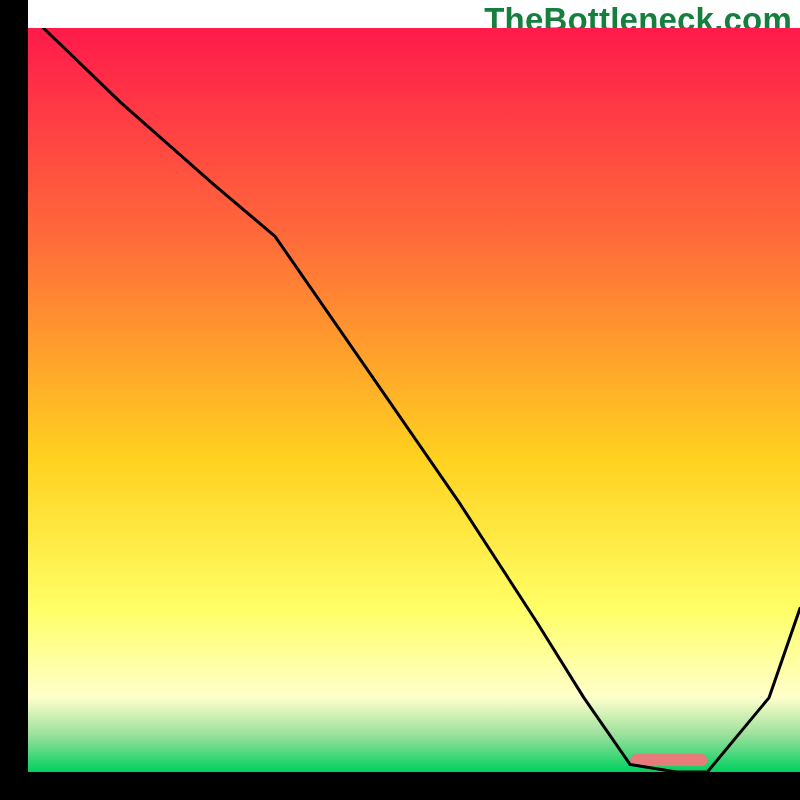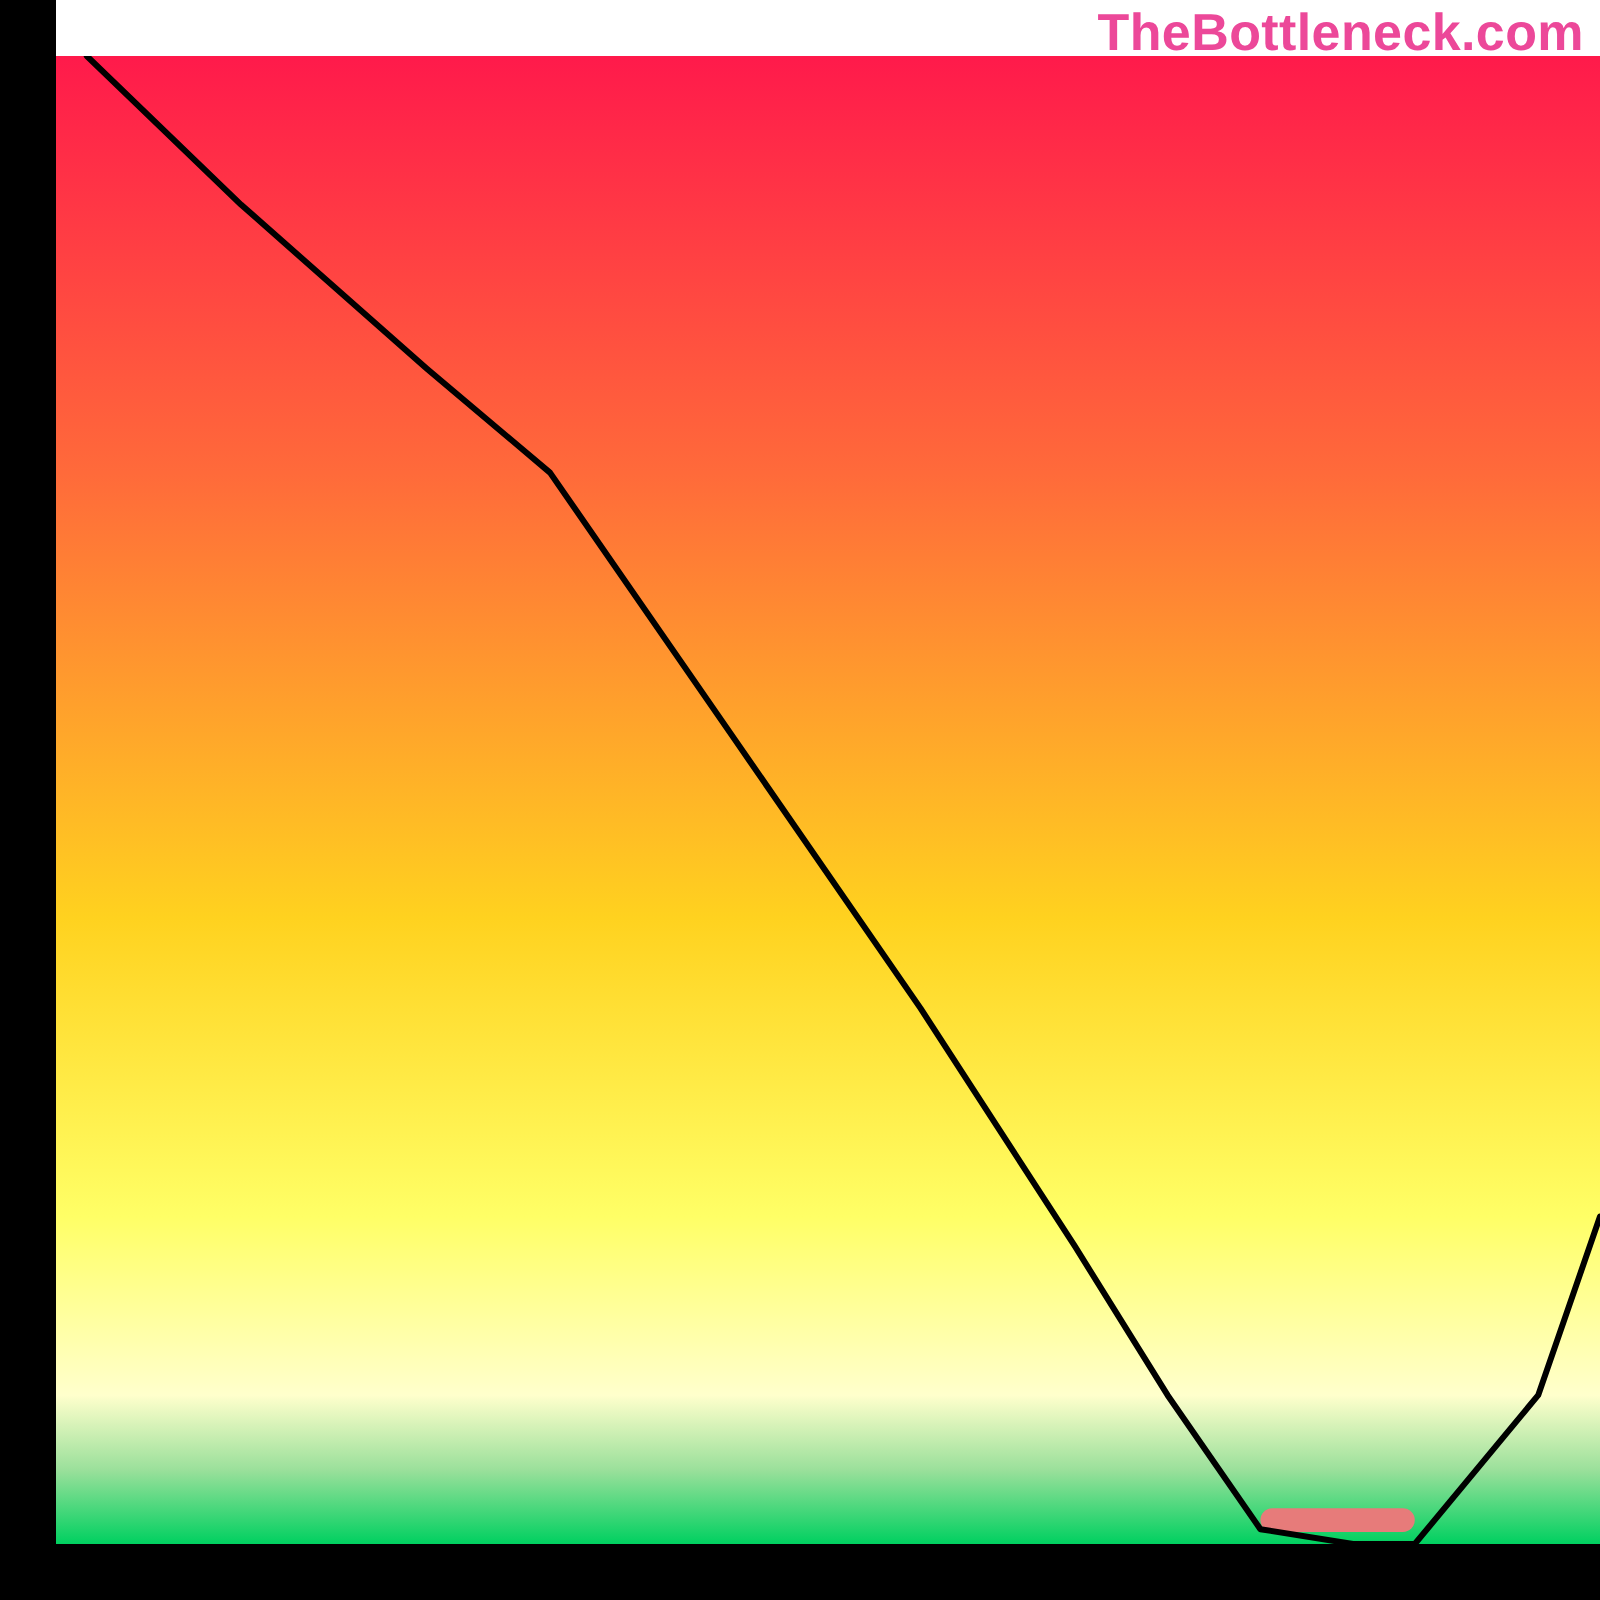--- a/index.html
+++ b/index.html
@@ -13,23 +13,23 @@
   }
   .stage {
     position: relative;
     width: 800px;
     height: 800px;
   }
   .watermark {
     position: absolute;
     top: 1px;
     right: 8px;
-    font-size: 26px;
+    font-size: 33px;
     font-weight: 600;
-    color: #ec4899;
+    color: #15803d;
     letter-spacing: 0.2px;
     user-select: none;
   }
   
   .plot-wrap {
     position: absolute;
     left: 0;
     top: 0;
     width: 800px;
     height: 800px;

